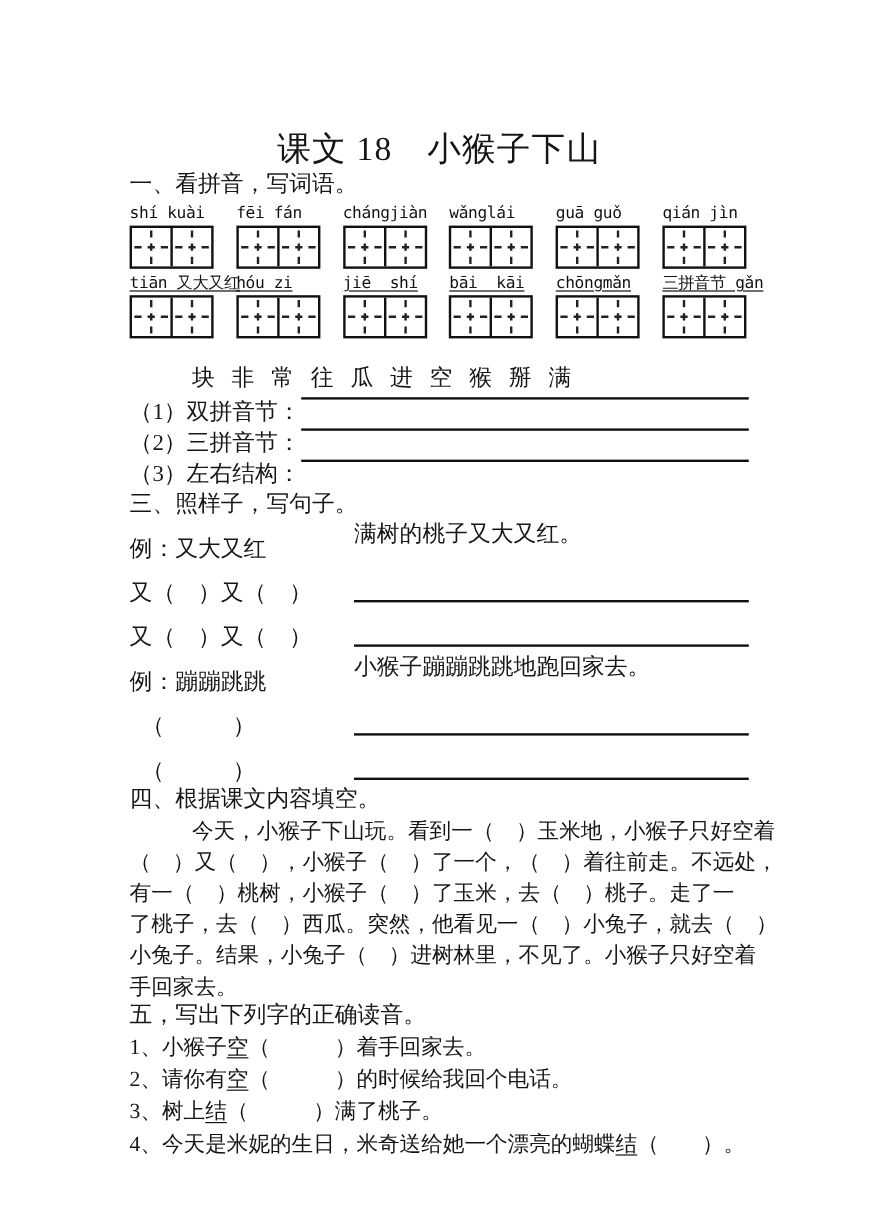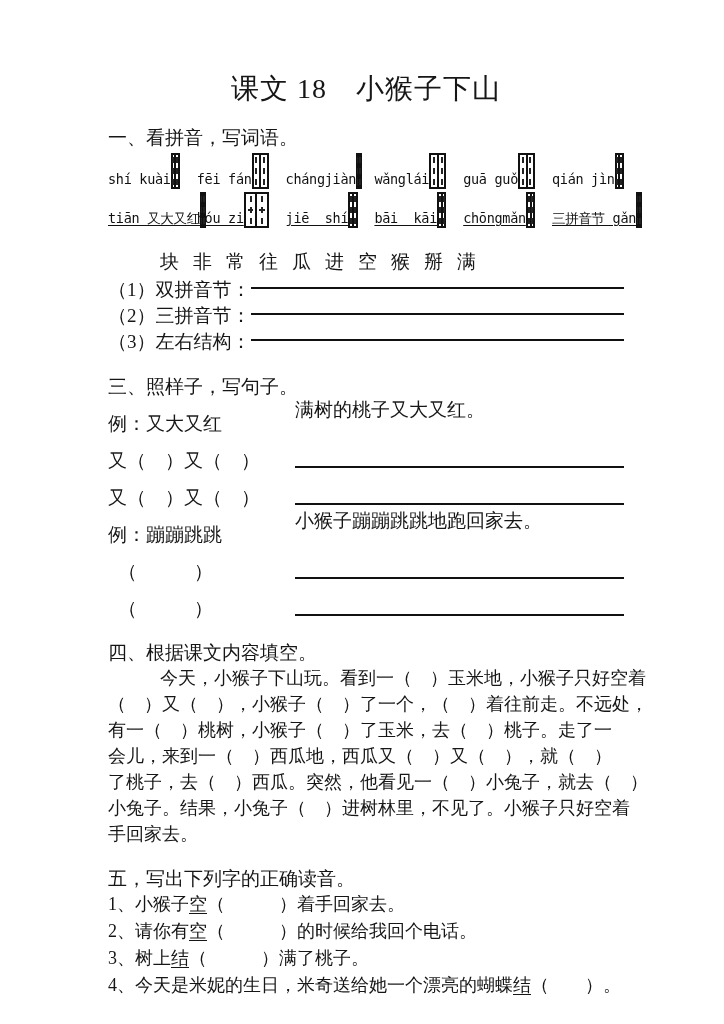--- a/index.html
+++ b/index.html
@@ -2,60 +2,60 @@
 <html><head>
 <meta charset="utf-8">
 <style>
   * { box-sizing: border-box; }
   html,body { margin:0; padding:0; }
   body {
     width:724px; height:1024px; background:#ffffff; color:#161616;
     font-family:"Liberation Serif","DejaVu Serif",serif;
     overflow:hidden;
   }
-  .page { width:724px; height:1024px; padding:72px 100px 0 108px; }
+  .page { width:724px; height:1024px; padding:108px 100px 0 108px; }
 
   .title {
     text-align:center; font-size:28px; line-height:34px;
     white-space:pre; letter-spacing:1px;
   }
 
-  .sec-head { font-size:19px; line-height:24px; margin-top:20px; white-space:nowrap; }
+  .sec-head { font-size:19px; line-height:24px; margin-top:0; white-space:nowrap; }
 
   
   .pin-row { display:flex; justify-content:space-between; width:516px; margin-top:3px; }
-  .pgroup { display:flex; flex-direction:row; align-items:flex-end; width:72px; }
+  .pgroup { display:flex; flex-direction:column; align-items:flex-start; width:72px; }
   .pinyin {
     font-family:"DejaVu Sans Mono",monospace; font-size:13.5px; line-height:19px;
     white-space:pre; letter-spacing:-0.3px; color:#111;
   }
   .pinyin.u { text-decoration:underline; text-underline-offset:2px; }
   .tbox { display:flex; width:70px; height:36px; border:2px solid #111; background:#fff; }
   .cell { flex:1; position:relative; }
   .cell + .cell { border-left:2px solid #111; }
   .cell::before {
     content:""; position:absolute; top:2px; bottom:2px; left:50%; margin-left:-1px;
     border-left:2px dashed #222;
   }
   .cell::after {
     content:""; position:absolute; left:2px; right:2px; top:50%; margin-top:-1px;
     border-top:2px dashed #222;
   }
 
   
   .char-row { margin:20px 0 2px 52px; font-size:19px; line-height:27px; letter-spacing:14px; white-space:nowrap; }
-  .classify-row { display:flex; align-items:center; font-size:19px; line-height:26px; }
+  .classify-row { display:flex; align-items:flex-start; font-size:19px; line-height:26px; }
   .classify-row .label { white-space:nowrap; }
   .fill-line { flex:1; border-bottom:2px solid #111; margin-bottom:4px; }
 
   
   .s3-row { display:flex; font-size:19px; line-height:25px; }
   .s3-left { width:187px; white-space:nowrap;margin-top:12px; }
   .s3-left.pad { padding-left:10px; }
-  .s3-right { flex:1; white-space:nowrap;font-family:Liberation Mono, monospace; }
+  .s3-right { flex:1; white-space:nowrap; }
   .s3-right.line { border-bottom:2px solid #111; margin-bottom:5px; }
 
   
   .cloze { font-size:18px; line-height:26px; white-space:nowrap; }
   .cloze.first { padding-left:52px; }
 
   
   .s5-item { font-size:18px; line-height:27px; white-space:nowrap; }
   .s5-item .u { text-decoration:underline; text-underline-offset:3px; }
 </style>
@@ -196,21 +196,20 @@
   </div>
   <div class="s3-row">
     <div class="s3-left pad">（　　　）</div>
     <div class="s3-right line"></div>
   </div>
 
   <div class="sec-head">四、根据课文内容填空。</div>
   <div class="cloze first">今天，小猴子下山玩。看到一（　）玉米地，小猴子只好空着</div>
   <div class="cloze">（　）又（　），小猴子（　）了一个，（　）着往前走。不远处，</div>
   <div class="cloze">有一（　）桃树，小猴子（　）了玉米，去（　）桃子。走了一</div>
-  <div class="cloze">会儿，来到一（　）西瓜地，西瓜又（　）又（　），就（　）</div>
   <div class="cloze">了桃子，去（　）西瓜。突然，他看见一（　）小兔子，就去（　）</div>
   <div class="cloze">小兔子。结果，小兔子（　）进树林里，不见了。小猴子只好空着</div>
   <div class="cloze">手回家去。</div>
 
   <div class="sec-head">五，写出下列字的正确读音。</div>
   <div class="s5-item"><span>1、小猴子</span><span class="u">空</span><span>（　　　）着手回家去。</span></div>
   <div class="s5-item"><span>2、请你有</span><span class="u">空</span><span>（　　　）的时候给我回个电话。</span></div>
   <div class="s5-item"><span>3、树上</span><span class="u">结</span><span>（　　　）满了桃子。</span></div>
   <div class="s5-item"><span>4、今天是米妮的生日，米奇送给她一个漂亮的蝴蝶</span><span class="u">结</span><span>（　　）。</span></div>
 

